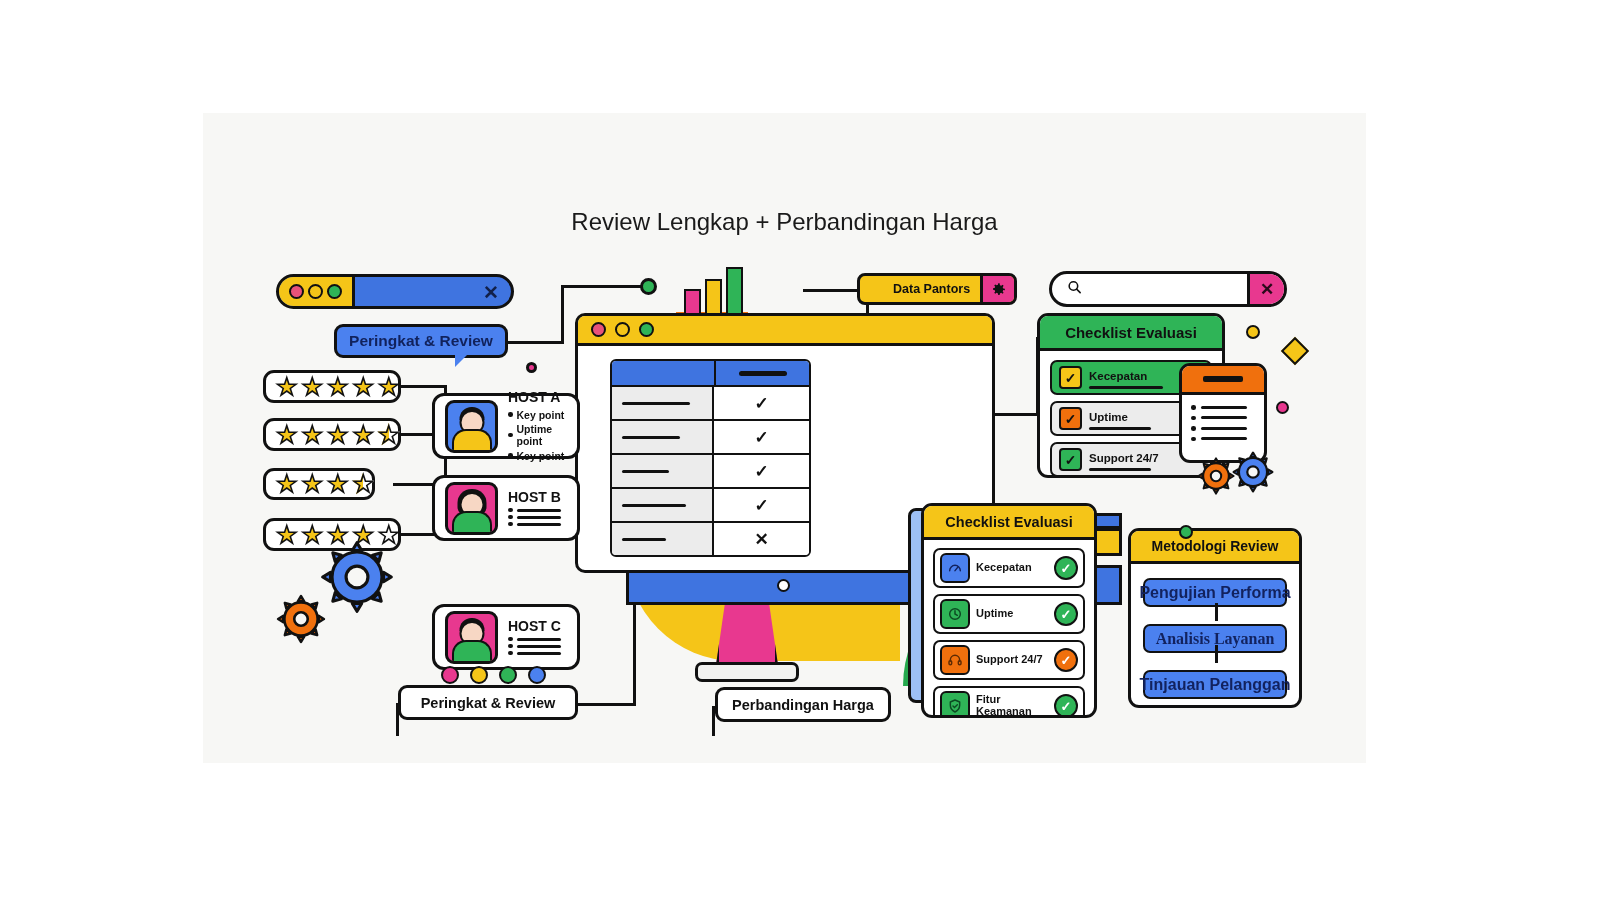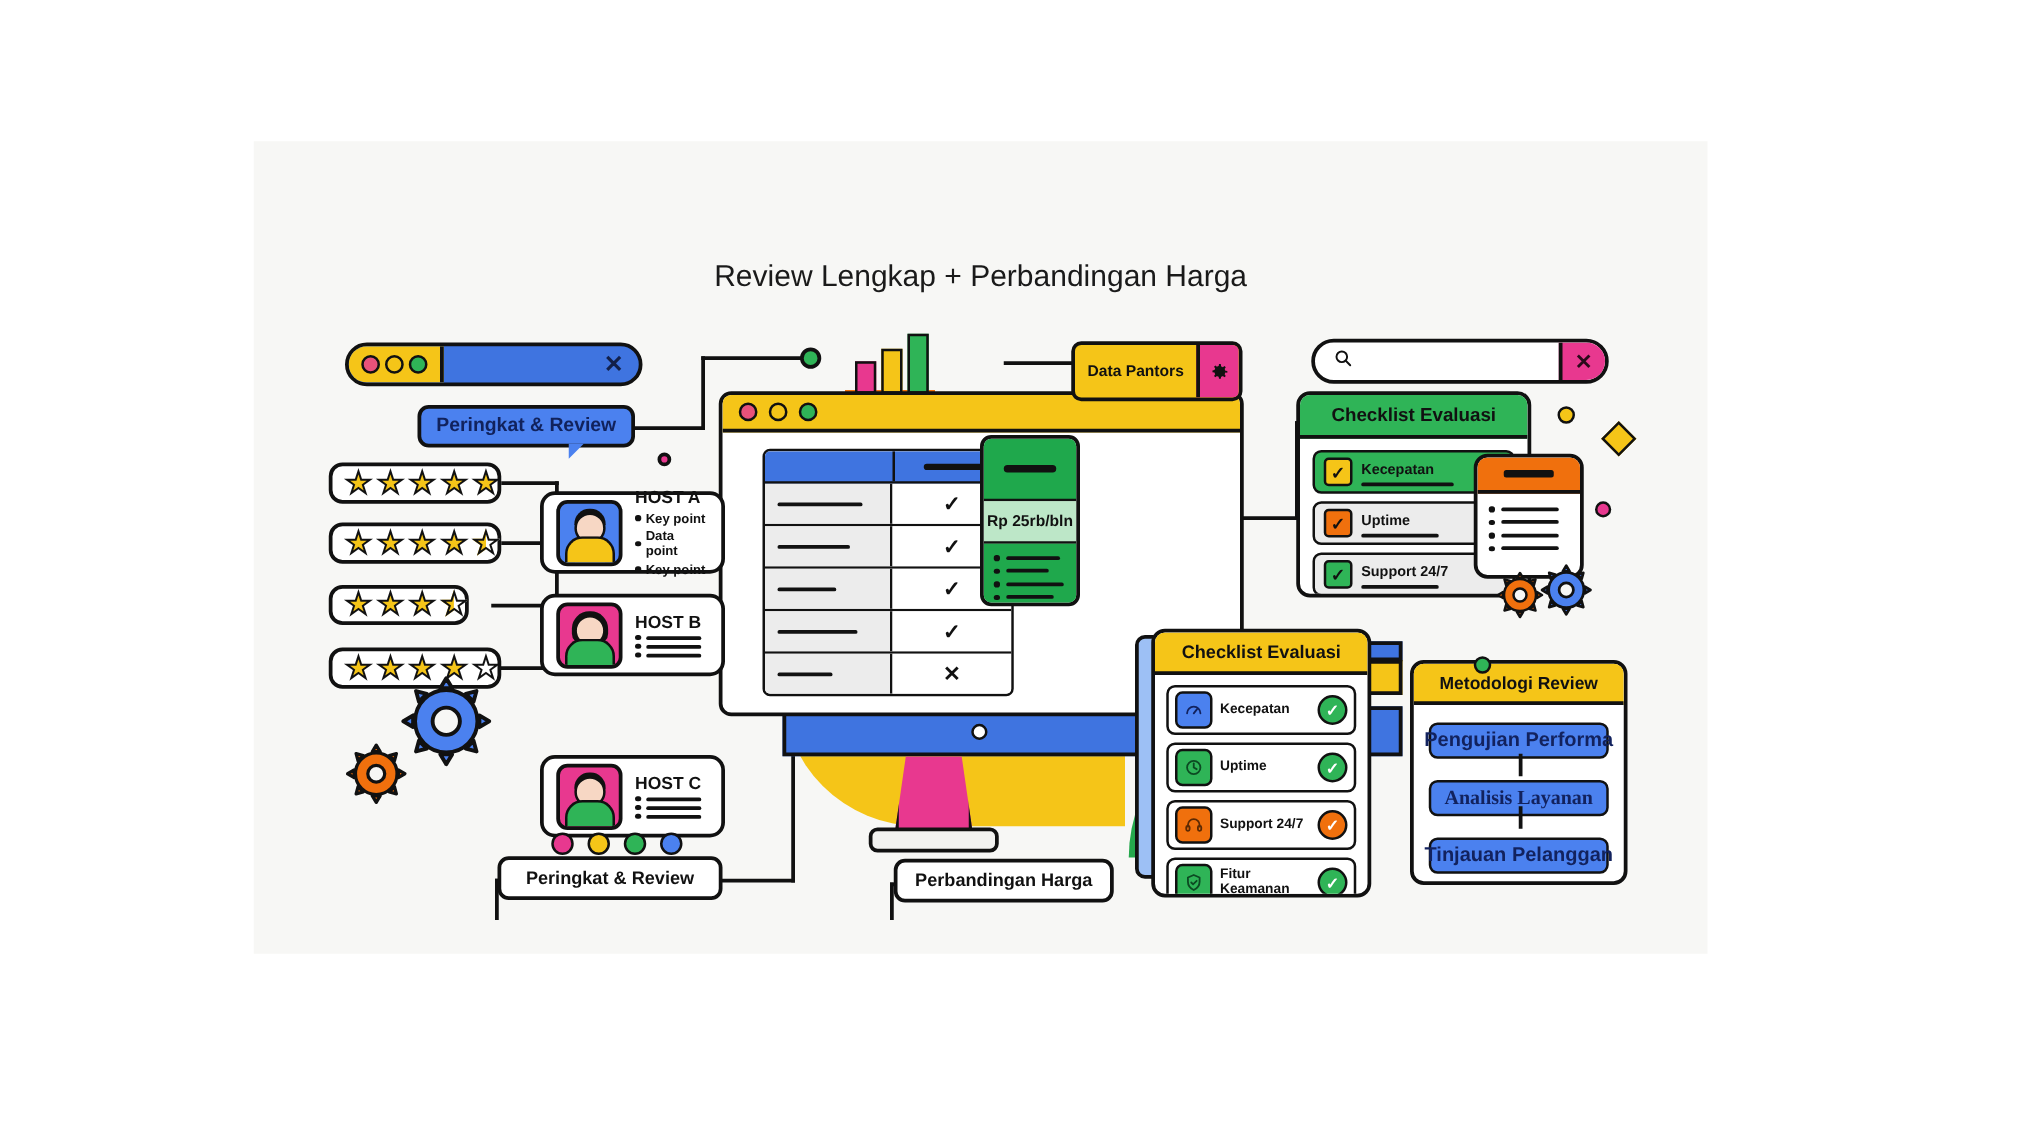--- a/index.html
+++ b/index.html
@@ -244,63 +244,38 @@
       </div>
       <div class="trow">
         <div class="c1">
               <span class="bline" style="width:44px;"></span>
             </div>
         <div class="c2">✕</div>
       </div>
     </div>
   </div>
 
-  <div class="abs ol pcard" style="left:581px;top:235px;height:137px;">
-    <div class="pc-head" style="background:#1fa84c;">
-          <span class="hl"></span>
-        </div>
-    <div class="pc-price" style="background:#bde7c8;">Rp 25rb/bln</div>
-    <div class="pc-body" style="background:#1fa84c;height:41px;">
-      <div class="pc-li">
-            <span class="bdot"></span>
-            <span class="bline" style="width:43px;"></span>
-          </div>
-      <div class="pc-li">
-            <span class="bdot"></span>
-            <span class="bline" style="width:34px;"></span>
-          </div>
-      <div class="pc-li">
-            <span class="bdot"></span>
-            <span class="bline" style="width:46px;"></span>
-          </div>
-      <div class="pc-li">
-            <span class="bdot"></span>
-            <span class="bline" style="width:38px;"></span>
-          </div>
-    </div>
-
-  </div>
 
 
   <div class="abs ol hostcard" style="left:229px;top:280px;width:148px;height:66px;">
     <div class="avatar" style="background:#4b81ef;">
       <span class="av-hair"></span>
           <span class="av-head"></span>
           <span class="av-body" style="background:#f5c518;"></span>
     </div>
     <div>
       <div class="host-name">HOST A</div>
       <div class="host-pts">
         <div class="host-pt">
               <span class="bdot"></span>
               <span>Key point</span>
             </div>
         <div class="host-pt">
               <span class="bdot"></span>
-              <span>Data point</span>
+              <span>Uptime point</span>
             </div>
         <div class="host-pt">
               <span class="bdot"></span>
               <span>Key point</span>
             </div>
       </div>
     </div>
   </div>
 
   <div class="abs ol hostcard" style="left:229px;top:362px;width:148px;height:66px;">
@@ -346,21 +321,21 @@
               <span class="bline" style="width:44px;"></span>
             </div>
         <div class="host-pt">
               <span class="bdot"></span>
               <span class="bline" style="width:44px;"></span>
             </div>
       </div>
     </div>
   </div>
 
-  <div class="abs ol tag" style="left:654px;top:160px;height:48px;">
+  <div class="abs ol tag" style="left:654px;top:160px;height:32px;padding-left:23px;">
     <span class="tag-lab">Data Pantors</span>
     <span class="tag-gear">
       <svg width="17" height="17" viewBox="0 0 24 24">
             <path fill="#111" d="M12 8a4 4 0 100 8 4 4 0 000-8zm0 6a2 2 0 110-4 2 2 0 010 4z"></path>
             <path fill="#111" d="M21 13v-2l-2.3-.4a6.9 6.9 0 00-.8-1.9l1.3-1.9-1.4-1.4-1.9 1.3a6.9 6.9 0 00-1.9-.8L13.6 3h-2l-.4 2.3a6.9 6.9 0 00-1.9.8L7.4 4.8 6 6.2l1.3 1.9a6.9 6.9 0 00-.8 1.9L4.2 10.4v2l2.3.4c.2.7.5 1.3.8 1.9L6 16.6 7.4 18l1.9-1.3c.6.3 1.2.6 1.9.8l.4 2.3h2l.4-2.3c.7-.2 1.3-.5 1.9-.8l1.9 1.3 1.4-1.4-1.3-1.9c.3-.6.6-1.2.8-1.9L21 13z"></path>
           </svg>
     </span>
   </div>
 
   <div class="abs ol search">

